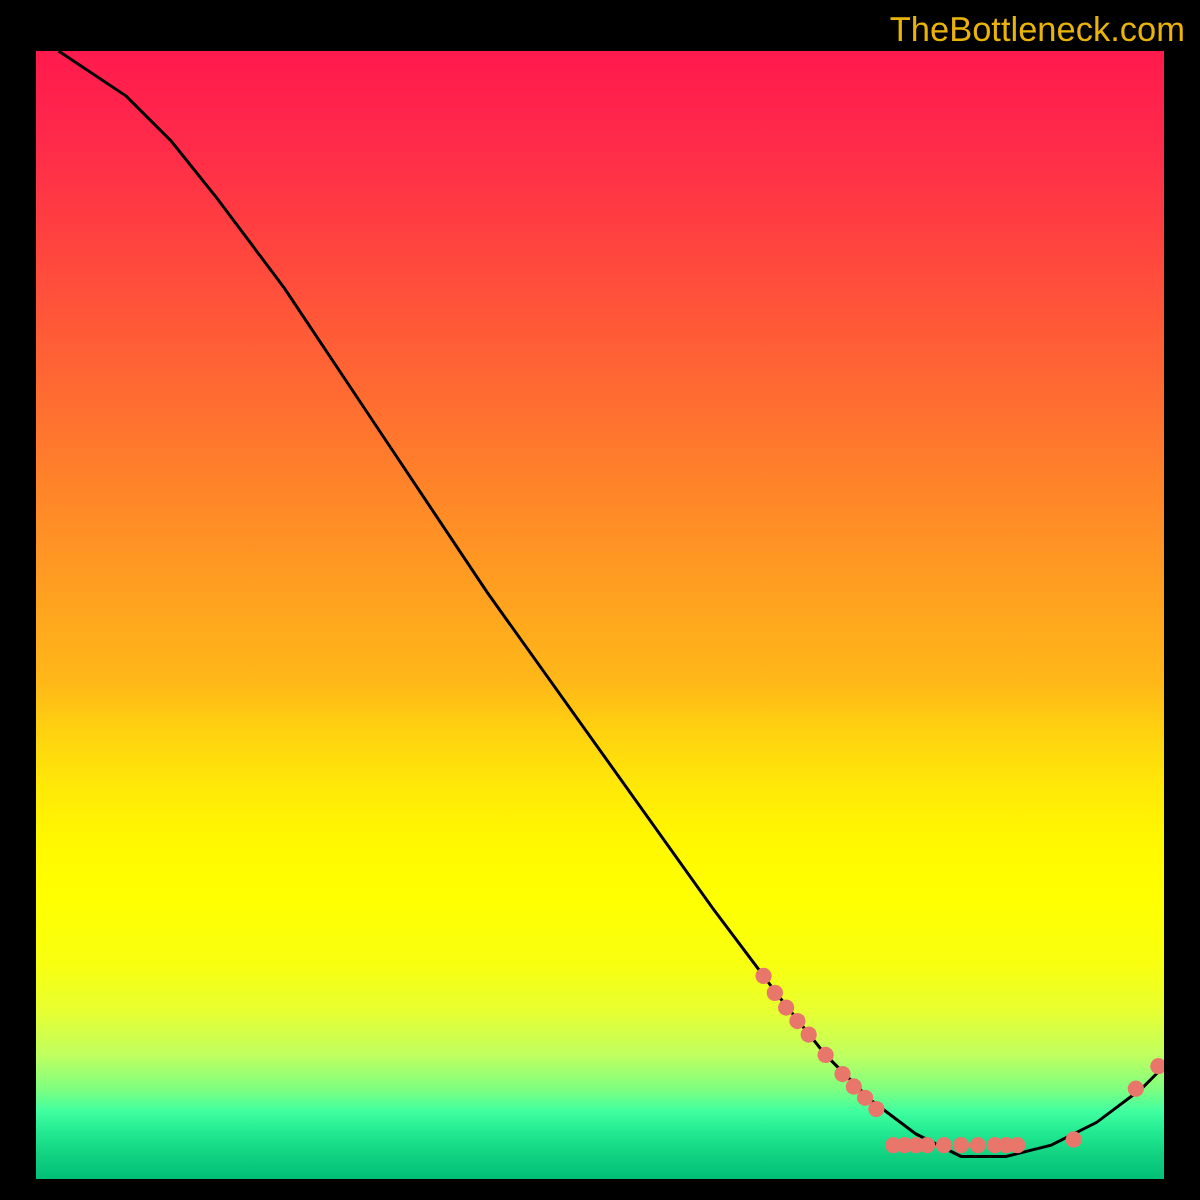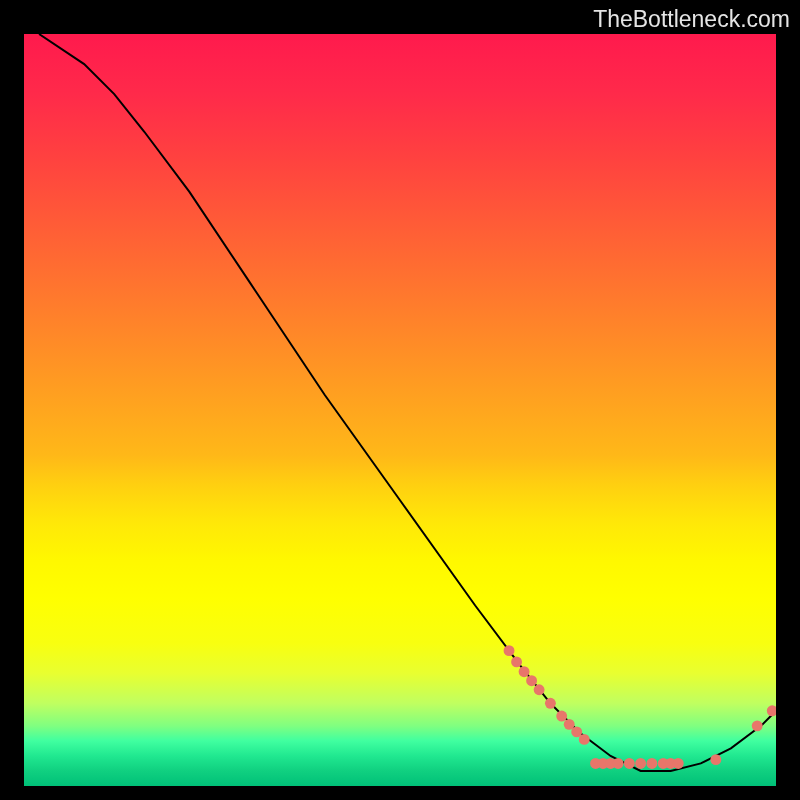--- a/index.html
+++ b/index.html
@@ -7,21 +7,21 @@
       width: 800px;
       height: 800px;
       background: #000;
       position: relative;
       font-family: Arial, sans-serif;
     }
     .watermark {
       position: absolute;
       top: 6px;
       right: 10px;
-      color: #e5e5e5;
+      color: #eab308;
       font-size: 23px;
       font-weight: normal;
       z-index: 20;
     }
     .chart-container {
       position: absolute;
       top: 30px;
       left: 20px;
       width: 760px;
       height: 760px;

